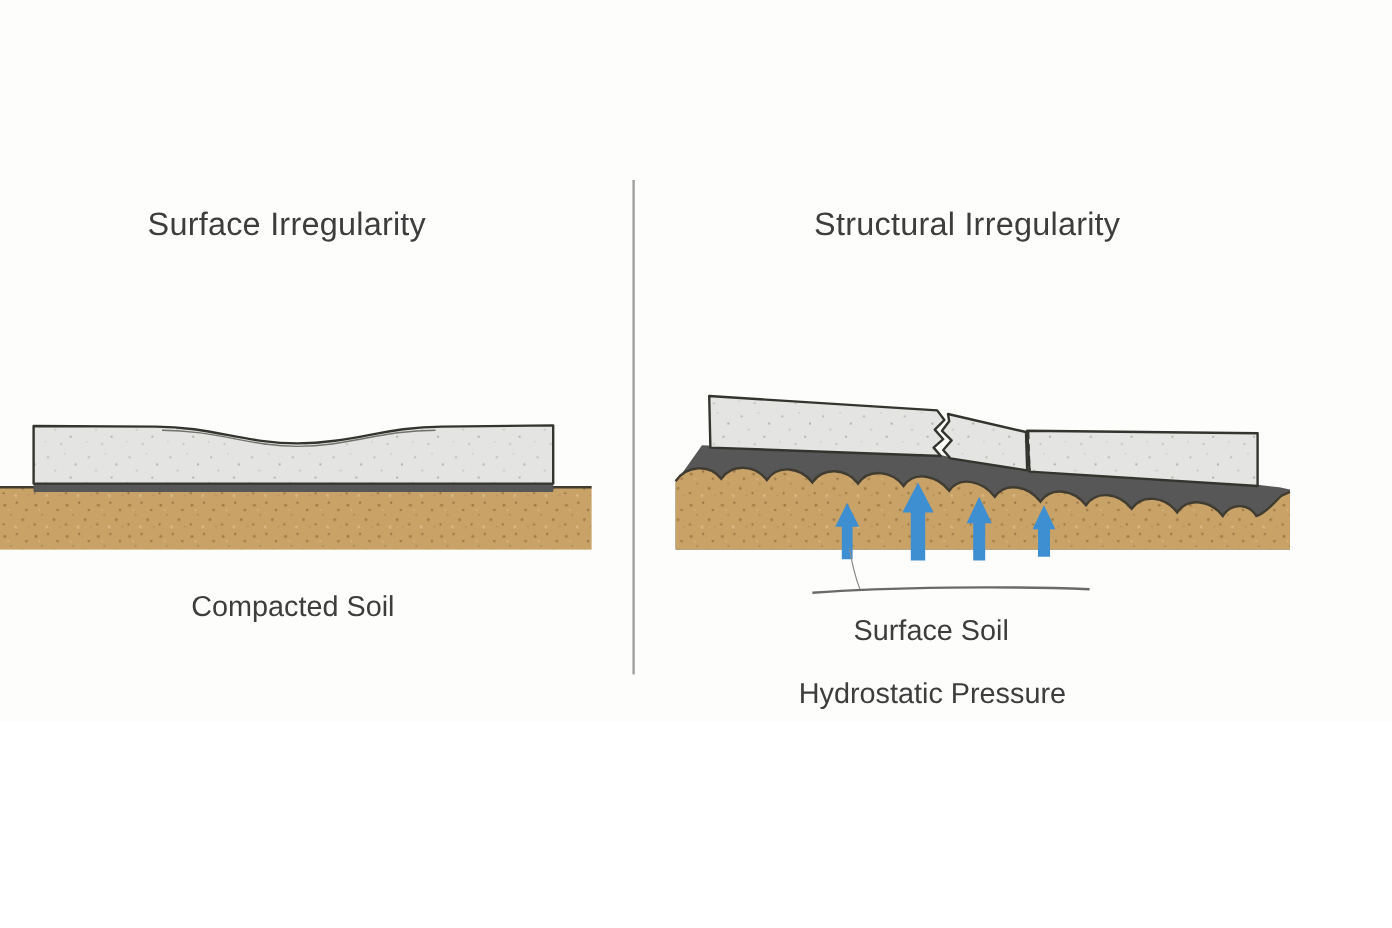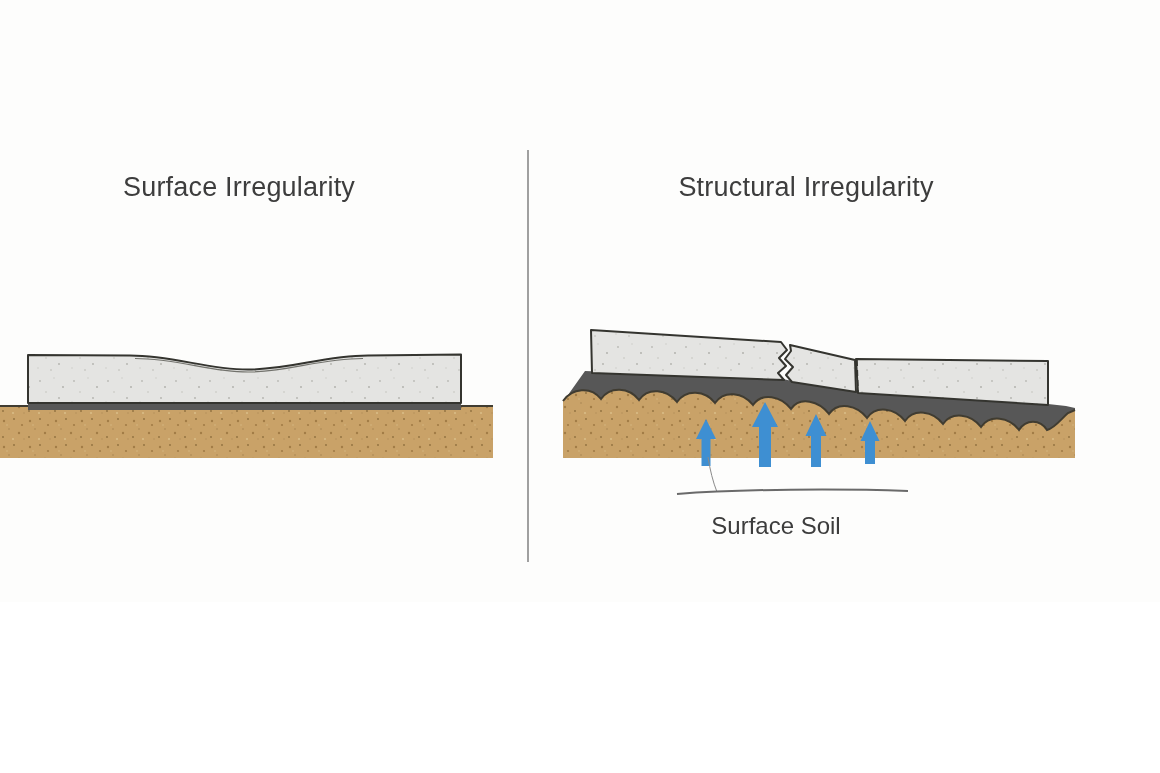--- a/index.html
+++ b/index.html
@@ -27,21 +27,23 @@
     background:var(--divider,#a0a0a0);
   }
 </style>
 </head>
 <body>
 
 <div class="canvas">
 
   <div class="label title" style="left:239px;top:172px;">Surface Irregularity</div>
   <div class="label title" style="left:806px;top:172px;">Structural Irregularity</div>
+  <div class="label caption" style="left:244px;top:492px;">Compacted Soil</div>
   <div class="label caption" style="left:776px;top:512px;">Surface Soil</div>
+  <div class="label caption" style="left:777px;top:565px;">Hydrostatic Pressure</div>
 
   <div class="divider"></div>
 
   <svg class="diagram-svg" width="1160" height="773" viewBox="0 0 1160 773">
     <defs>
       <pattern id="soilTex" width="26" height="26" patternUnits="userSpaceOnUse">
         <rect width="26" height="26" style="fill:var(--soil,#c9a268)"></rect>
         <circle cx="4" cy="5" r="1.2" style="fill:var(--soil-speckle,#a27c46)"></circle>
         <circle cx="14" cy="3" r="0.9" fill="#8f6f3e"></circle>
         <circle cx="22" cy="9" r="1.1" style="fill:var(--soil-speckle,#a27c46)"></circle>

